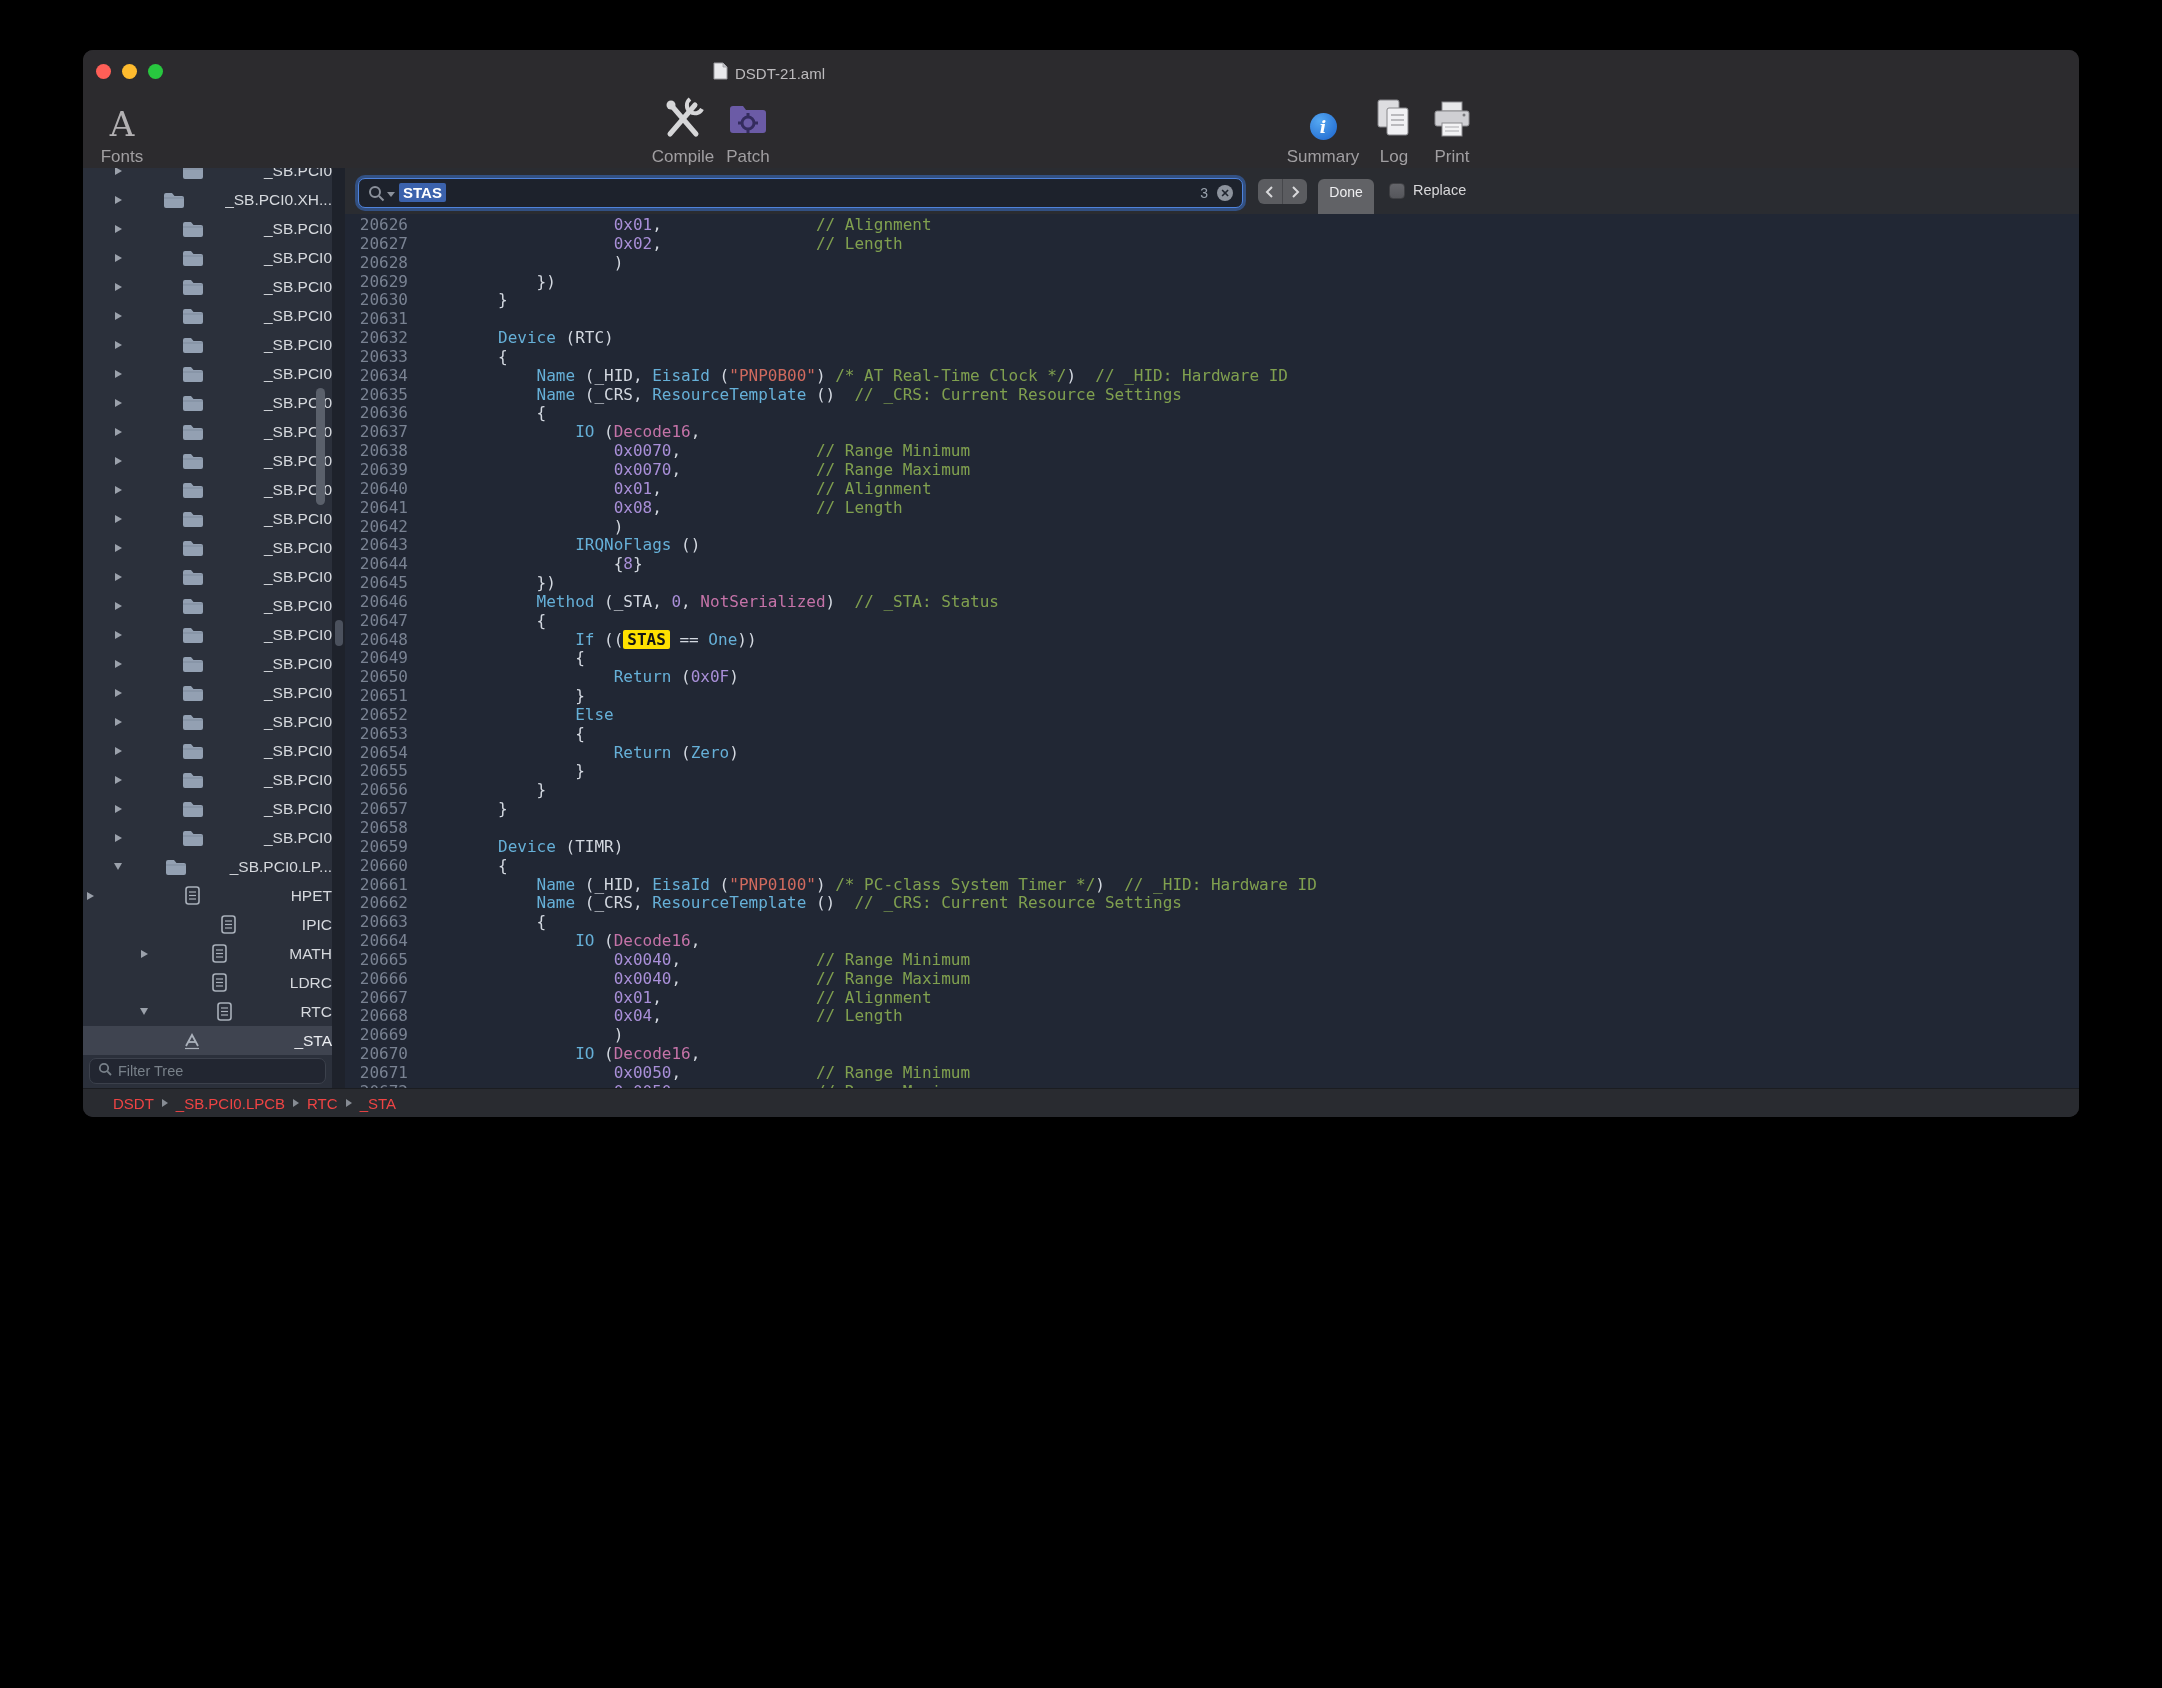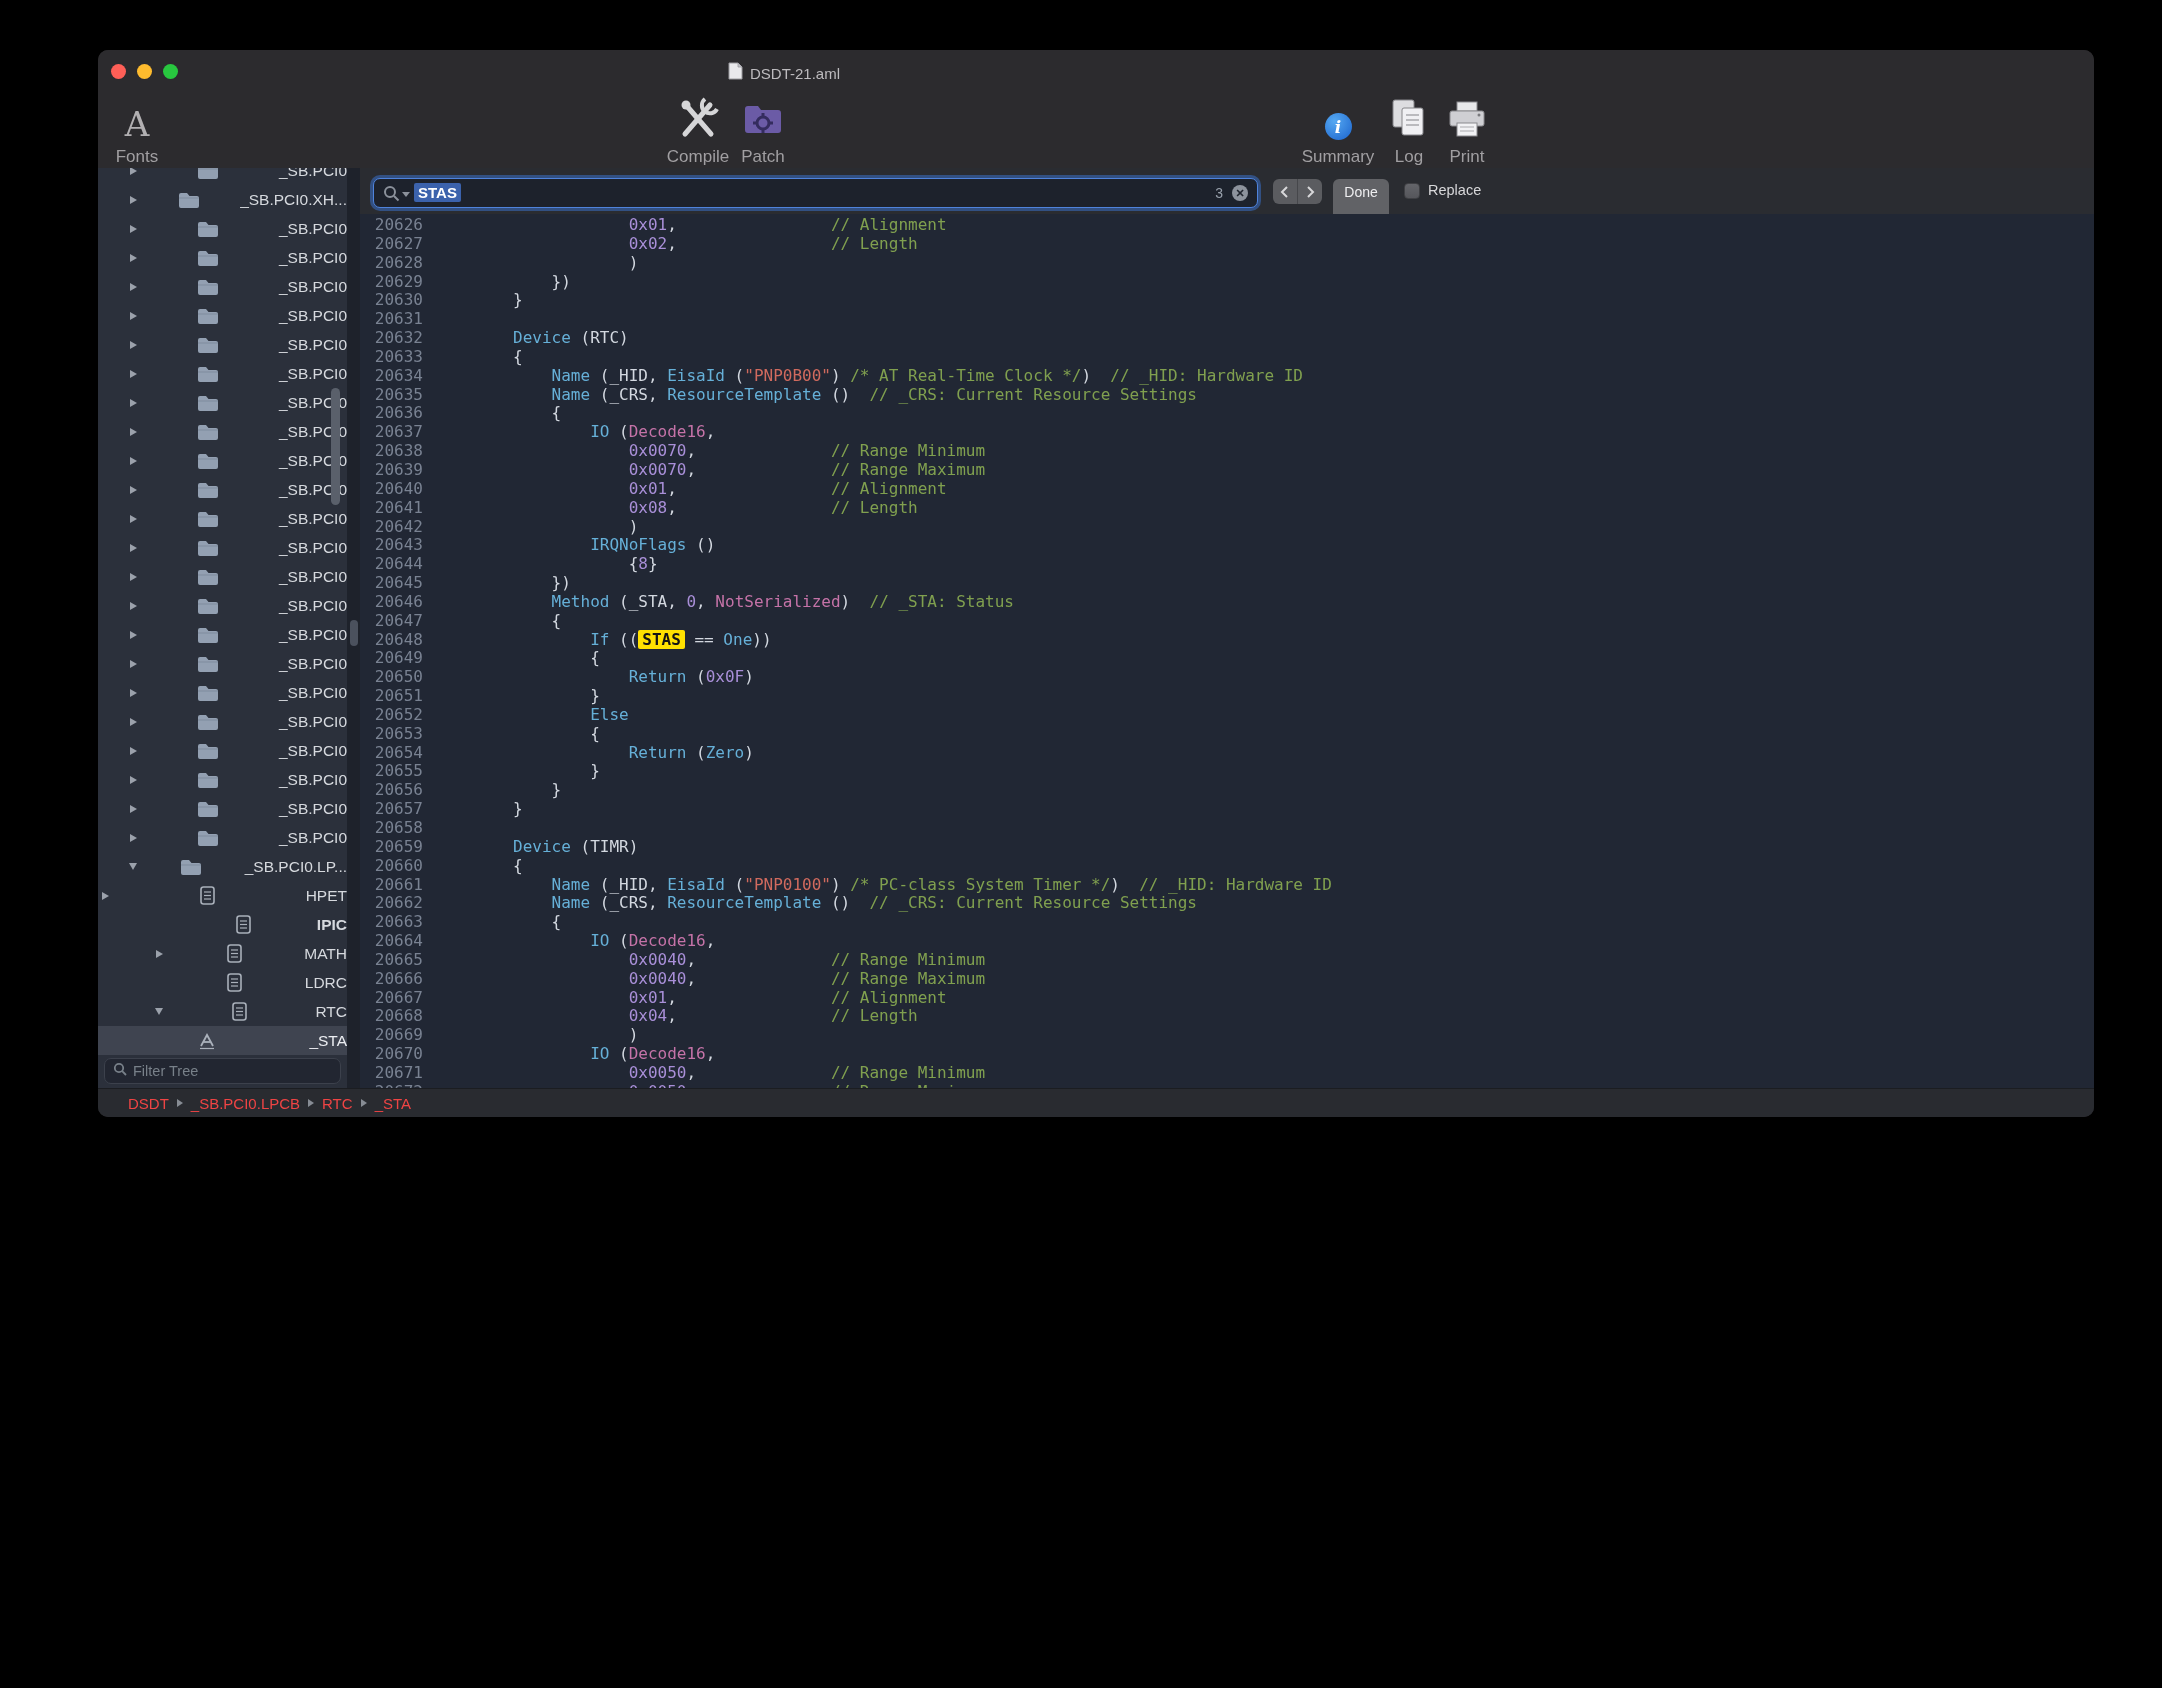--- a/index.html
+++ b/index.html
@@ -1,17 +1,17 @@
 <!DOCTYPE html>
 <html><head>
 <meta charset="utf-8">
 <style>
   html,body{margin:0;padding:0;background:#000;}
   .stage{position:relative;width:2162px;height:1688px;background:#000;overflow:hidden;font-family:"Liberation Sans",sans-serif;}
-  .window{position:absolute;left:83px;top:50px;width:1996px;height:1067px;background:#2b2a2d;border-radius:10px;overflow:hidden;box-shadow:0 25px 70px rgba(0,0,0,.7);margin-left:15px;}
+  .window{position:absolute;left:83px;top:50px;width:1996px;height:1067px;background:#2b2a2d;border-radius:10px;overflow:hidden;box-shadow:0 25px 70px rgba(0,0,0,.7);}
 
   
   .titlebar{position:absolute;left:0;top:0;right:0;height:44px;background:#2c2b2e;}
   .tlbtn{position:absolute;top:14px;width:15px;height:15px;border-radius:50%;}
   .tl-close{left:13px;background:#fe5f57;}
   .tl-min{left:39px;background:#febb2e;}
   .tl-max{left:65px;background:#28c73f;}
   .titlegroup{position:absolute;left:630px;top:12px;display:flex;align-items:center;gap:7px;}
   .titletext{font-size:15px;color:#bdbbbe;}
 
@@ -427,21 +427,21 @@
                   <rect x="1" y="1" width="13" height="17" rx="2.5" fill="none" stroke="#a9b0ba" stroke-width="1.6"></rect>
                   <g stroke="#a9b0ba" stroke-width="1.2">
                     <line x1="4" y1="6" x2="11" y2="6"></line>
                     <line x1="4" y1="9.5" x2="11" y2="9.5"></line>
                     <line x1="4" y1="13" x2="11" y2="13"></line>
                   </g>
                 </svg>
               </span>
               <span class="tlabel">HPET</span>
             </div>
-            <div class="trow" style="padding-left: 60px; font-weight: bold;">
+            <div class="trow" style="padding-left: 60px;">
               <span class="disc none"></span>
               <span class="ticon">
                 <svg width="15" height="19">
                   <rect x="1" y="1" width="13" height="17" rx="2.5" fill="none" stroke="#a9b0ba" stroke-width="1.6"></rect>
                   <g stroke="#a9b0ba" stroke-width="1.2">
                     <line x1="4" y1="6" x2="11" y2="6"></line>
                     <line x1="4" y1="9.5" x2="11" y2="9.5"></line>
                     <line x1="4" y1="13" x2="11" y2="13"></line>
                   </g>
                 </svg>

